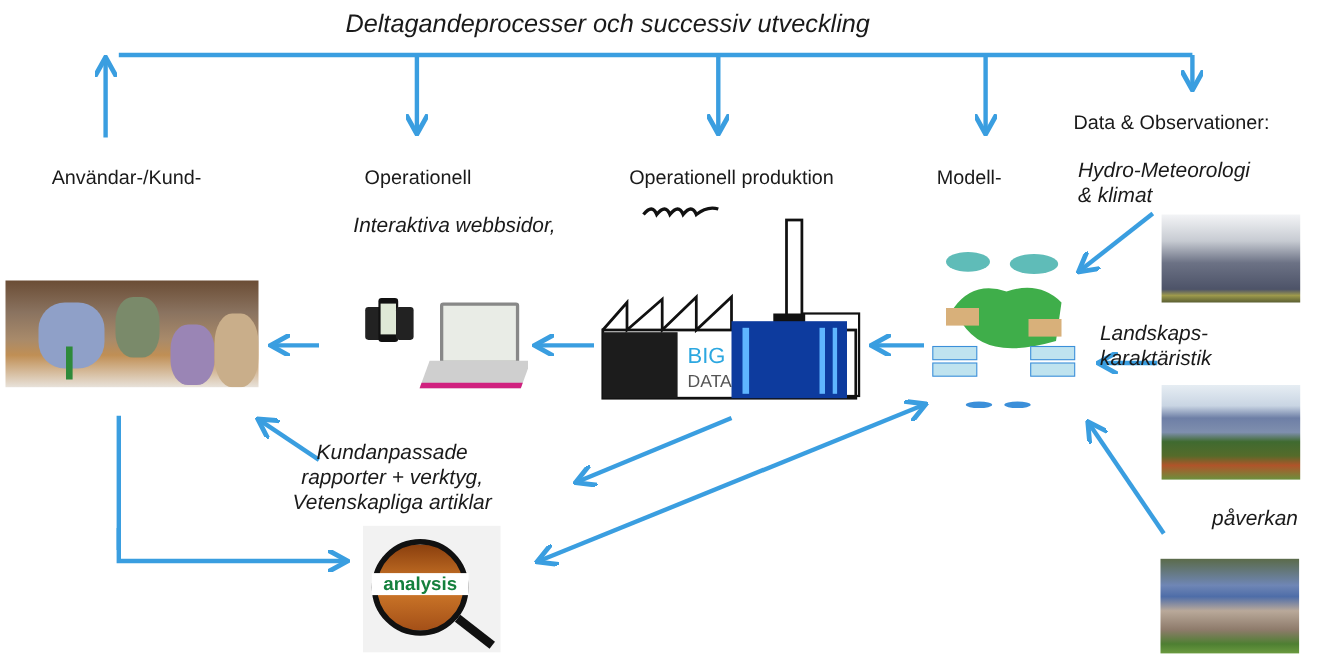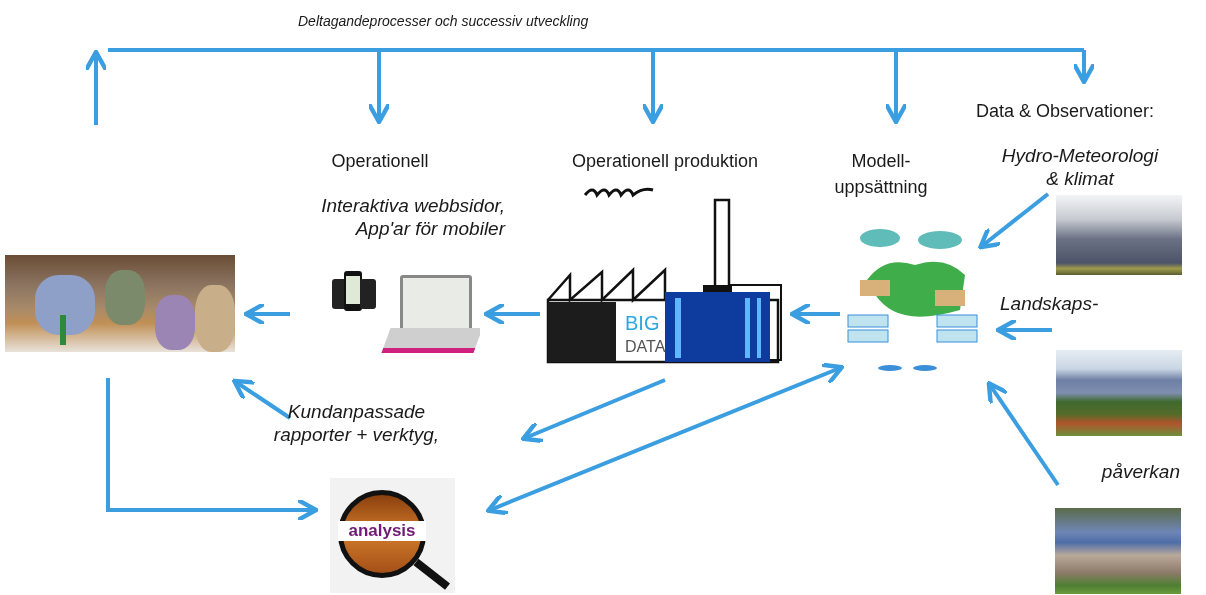--- a/index.html
+++ b/index.html
@@ -37,36 +37,36 @@
     <line x1="1058" y1="485" x2="990" y2="385" marker-end="url(#ah)"></line>
 
     <line x1="665" y1="380" x2="525" y2="438" marker-end="url(#ah)"></line>
     <line x1="490" y1="510" x2="840" y2="368" marker-start="url(#ah)" marker-end="url(#ah)"></line>
     <line x1="290" y1="418" x2="236" y2="382" marker-end="url(#ah)"></line>
     <polyline points="108,378 108,510 314,510" marker-end="url(#ah)"></polyline>
     <line x1="108" y1="480" x2="108" y2="500"></line>
   </g>
 </svg>
 
-<div class="lbl it" style="left:298px; top:10px; font-size:14px;">Deltagandeprocesser och successiv utveckling</div>
+<div class="lbl it" style="left:314px; top:10px; font-size:23px;">Deltagandeprocesser och successiv utveckling</div>
 
 <div class="lbl" style="left:10px; top:148px; width:210px;">
+  <div>Användar-/Kund-</div>
 </div>
 <div class="pic" style="left:5px; top:255px; width:230px; height:97px; background:linear-gradient(180deg,#6b4d35 0%,#8a7360 30%,#a88a6a 55%,#c08f55 70%,#e8e2da 100%);">
   <div style="position:absolute;left:30px;top:20px;width:60px;height:60px;border-radius:40%;background:#8fa0c8;"></div>
   <div style="position:absolute;left:100px;top:15px;width:40px;height:55px;border-radius:40%;background:#7a8a6a;"></div>
   <div style="position:absolute;left:150px;top:40px;width:40px;height:55px;border-radius:40%;background:#9a85b5;"></div>
   <div style="position:absolute;left:190px;top:30px;width:40px;height:67px;border-radius:40%;background:#c9ae8a;"></div>
   <div style="position:absolute;left:55px;top:60px;width:6px;height:30px;background:#2e8a3a;"></div>
 </div>
 
 <div class="lbl" style="left:280px; top:148px; width:200px;">Operationell</div>
 <div class="lbl it" style="left:250px; top:194px; width:255px;text-align:right;">
   <div>Interaktiva webbsidor,</div>
-  <div>App'ar för mobiler</div>
 </div>
 <div class="pic" style="left:330px; top:265px; width:150px; height:95px;">
   <div style="position:absolute;left:2px;top:14px;width:16px;height:30px;background:#222;border-radius:3px;"></div>
   <div style="position:absolute;left:14px;top:6px;width:18px;height:40px;background:#111;border-radius:3px;">
       <div style="margin:5px 2px;height:28px;background:#dfe9d6;"></div>
     </div>
   <div style="position:absolute;left:30px;top:14px;width:16px;height:30px;background:#222;border-radius:3px;"></div>
   <div style="position:absolute;left:70px;top:10px;width:66px;height:50px;background:#e9ece6;border:3px solid #888;border-radius:3px;"></div>
   <div style="position:absolute;left:56px;top:63px;width:92px;height:20px;background:#cfcfcf;border-bottom:5px solid #d0217f;transform:skewX(-20deg);"></div>
 </div>
@@ -83,52 +83,53 @@
   <rect x="120" y="112" width="105" height="70" fill="#0d3b9e"></rect>
   <rect x="130" y="118" width="6" height="60" fill="#5fb6ff"></rect>
     <rect x="200" y="118" width="5" height="60" fill="#5fb6ff"></rect>
     <rect x="212" y="118" width="4" height="60" fill="#5fb6ff"></rect>
   <text x="80" y="150" font-family="Liberation Sans, sans-serif" font-size="20" fill="#2ca7e0">BIG</text>
   <text x="80" y="172" font-family="Liberation Sans, sans-serif" font-size="16" fill="#555">DATA</text>
 </svg>
 
 <div class="lbl" style="left:811px; top:148px; width:140px;">
   <div>Modell-</div>
-  <div>uppsättning</div>
 </div>
 <svg class="pic" style="left:845px; top:220px;" width="135" height="160">
   <ellipse cx="35" cy="18" rx="20" ry="9" fill="#5fbcb8"></ellipse>
   <ellipse cx="95" cy="20" rx="22" ry="9" fill="#5fbcb8"></ellipse>
   <path d="M22,60 Q40,35 70,45 Q100,35 120,55 L115,90 Q80,100 60,95 Q35,90 22,60Z" fill="#3fae4a"></path>
   <rect x="15" y="60" width="30" height="16" fill="#d8b07a"></rect>
     <rect x="90" y="70" width="30" height="16" fill="#d8b07a"></rect>
   <rect x="3" y="95" width="40" height="12" fill="#bfe3ef" stroke="#3b8fd9"></rect>
     <rect x="3" y="110" width="40" height="12" fill="#bfe3ef" stroke="#3b8fd9"></rect>
   <rect x="92" y="95" width="40" height="12" fill="#bfe3ef" stroke="#3b8fd9"></rect>
     <rect x="92" y="110" width="40" height="12" fill="#bfe3ef" stroke="#3b8fd9"></rect>
   <ellipse cx="45" cy="148" rx="12" ry="3" fill="#3b8fd9"></ellipse>
     <ellipse cx="80" cy="148" rx="12" ry="3" fill="#3b8fd9"></ellipse>
 </svg>
 
 <div class="lbl" style="left:930px; top:98px; width:270px;">Data &amp; Observationer:</div>
-<div class="lbl it" style="left:980px; top:144px; width:200px; text-align:center;">
+<div class="lbl it" style="left:980px; top:144px; width:200px; text-align:left;">
   <div>Hydro-Meteorologi</div>
   <div>&amp; klimat</div>
 </div>
 <div class="pic" style="left:1056px; top:195px; width:126px; height:80px; background:linear-gradient(180deg,#f3f4f6 0%,#c7cbd2 30%,#6c7285 55%,#4d5368 85%,#9e9a4c 92%,#5a5f32 100%);"></div>
 <div class="lbl it" style="left:1000px; top:292px; width:200px; text-align:left;">
   <div>Landskaps-</div>
+  <div>karaktäristik</div>
 </div>
 <div class="pic" style="left:1056px; top:350px; width:126px; height:86px; background:linear-gradient(180deg,#e6edf3 0%,#c9d5e3 22%,#6e7fa6 35%,#7f8fae 50%,#3f6a30 60%,#556b2a 75%,#b0542a 85%,#6c8f3d 100%);"></div>
 <div class="lbl it" style="left:1000px; top:460px; width:180px; text-align:right;">
   <div>påverkan</div>
 </div>
 <div class="pic" style="left:1055px; top:508px; width:126px; height:86px; background:linear-gradient(180deg,#5b6b4a 0%,#6f86b5 28%,#4e6da8 40%,#b9a99a 55%,#8e7b6b 75%,#4e7f32 90%,#6a9a3f 100%);"></div>
 
 <div class="lbl it" style="left:224px; top:400px; width:265px;">
   <div>Kundanpassade</div>
   <div>rapporter + verktyg,</div>
+  <div>Vetenskapliga artiklar</div>
 </div>
 <div class="pic" style="left:330px; top:478px; width:125px; height:115px; background:#f2f2f2;">
   <div style="position:absolute;left:8px;top:12px;width:78px;height:78px;border-radius:50%;border:5px solid #111;background:linear-gradient(180deg,#8a3f0e,#d07a2a 50%,#a45018);"></div>
   <div style="position:absolute;left:86px;top:80px;width:40px;height:8px;background:#111;transform:rotate(38deg);transform-origin:left center;"></div>
-  <div style="position:absolute;left:8px;top:43px;width:88px;background:#fff;color:#701a75;font-weight:bold;font-size:17px;text-align:center;line-height:20px;">analysis</div>
+  <div style="position:absolute;left:8px;top:43px;width:88px;background:#fff;color:#15803d;font-weight:bold;font-size:17px;text-align:center;line-height:20px;">analysis</div>
 </div>
 
 </body></html>

